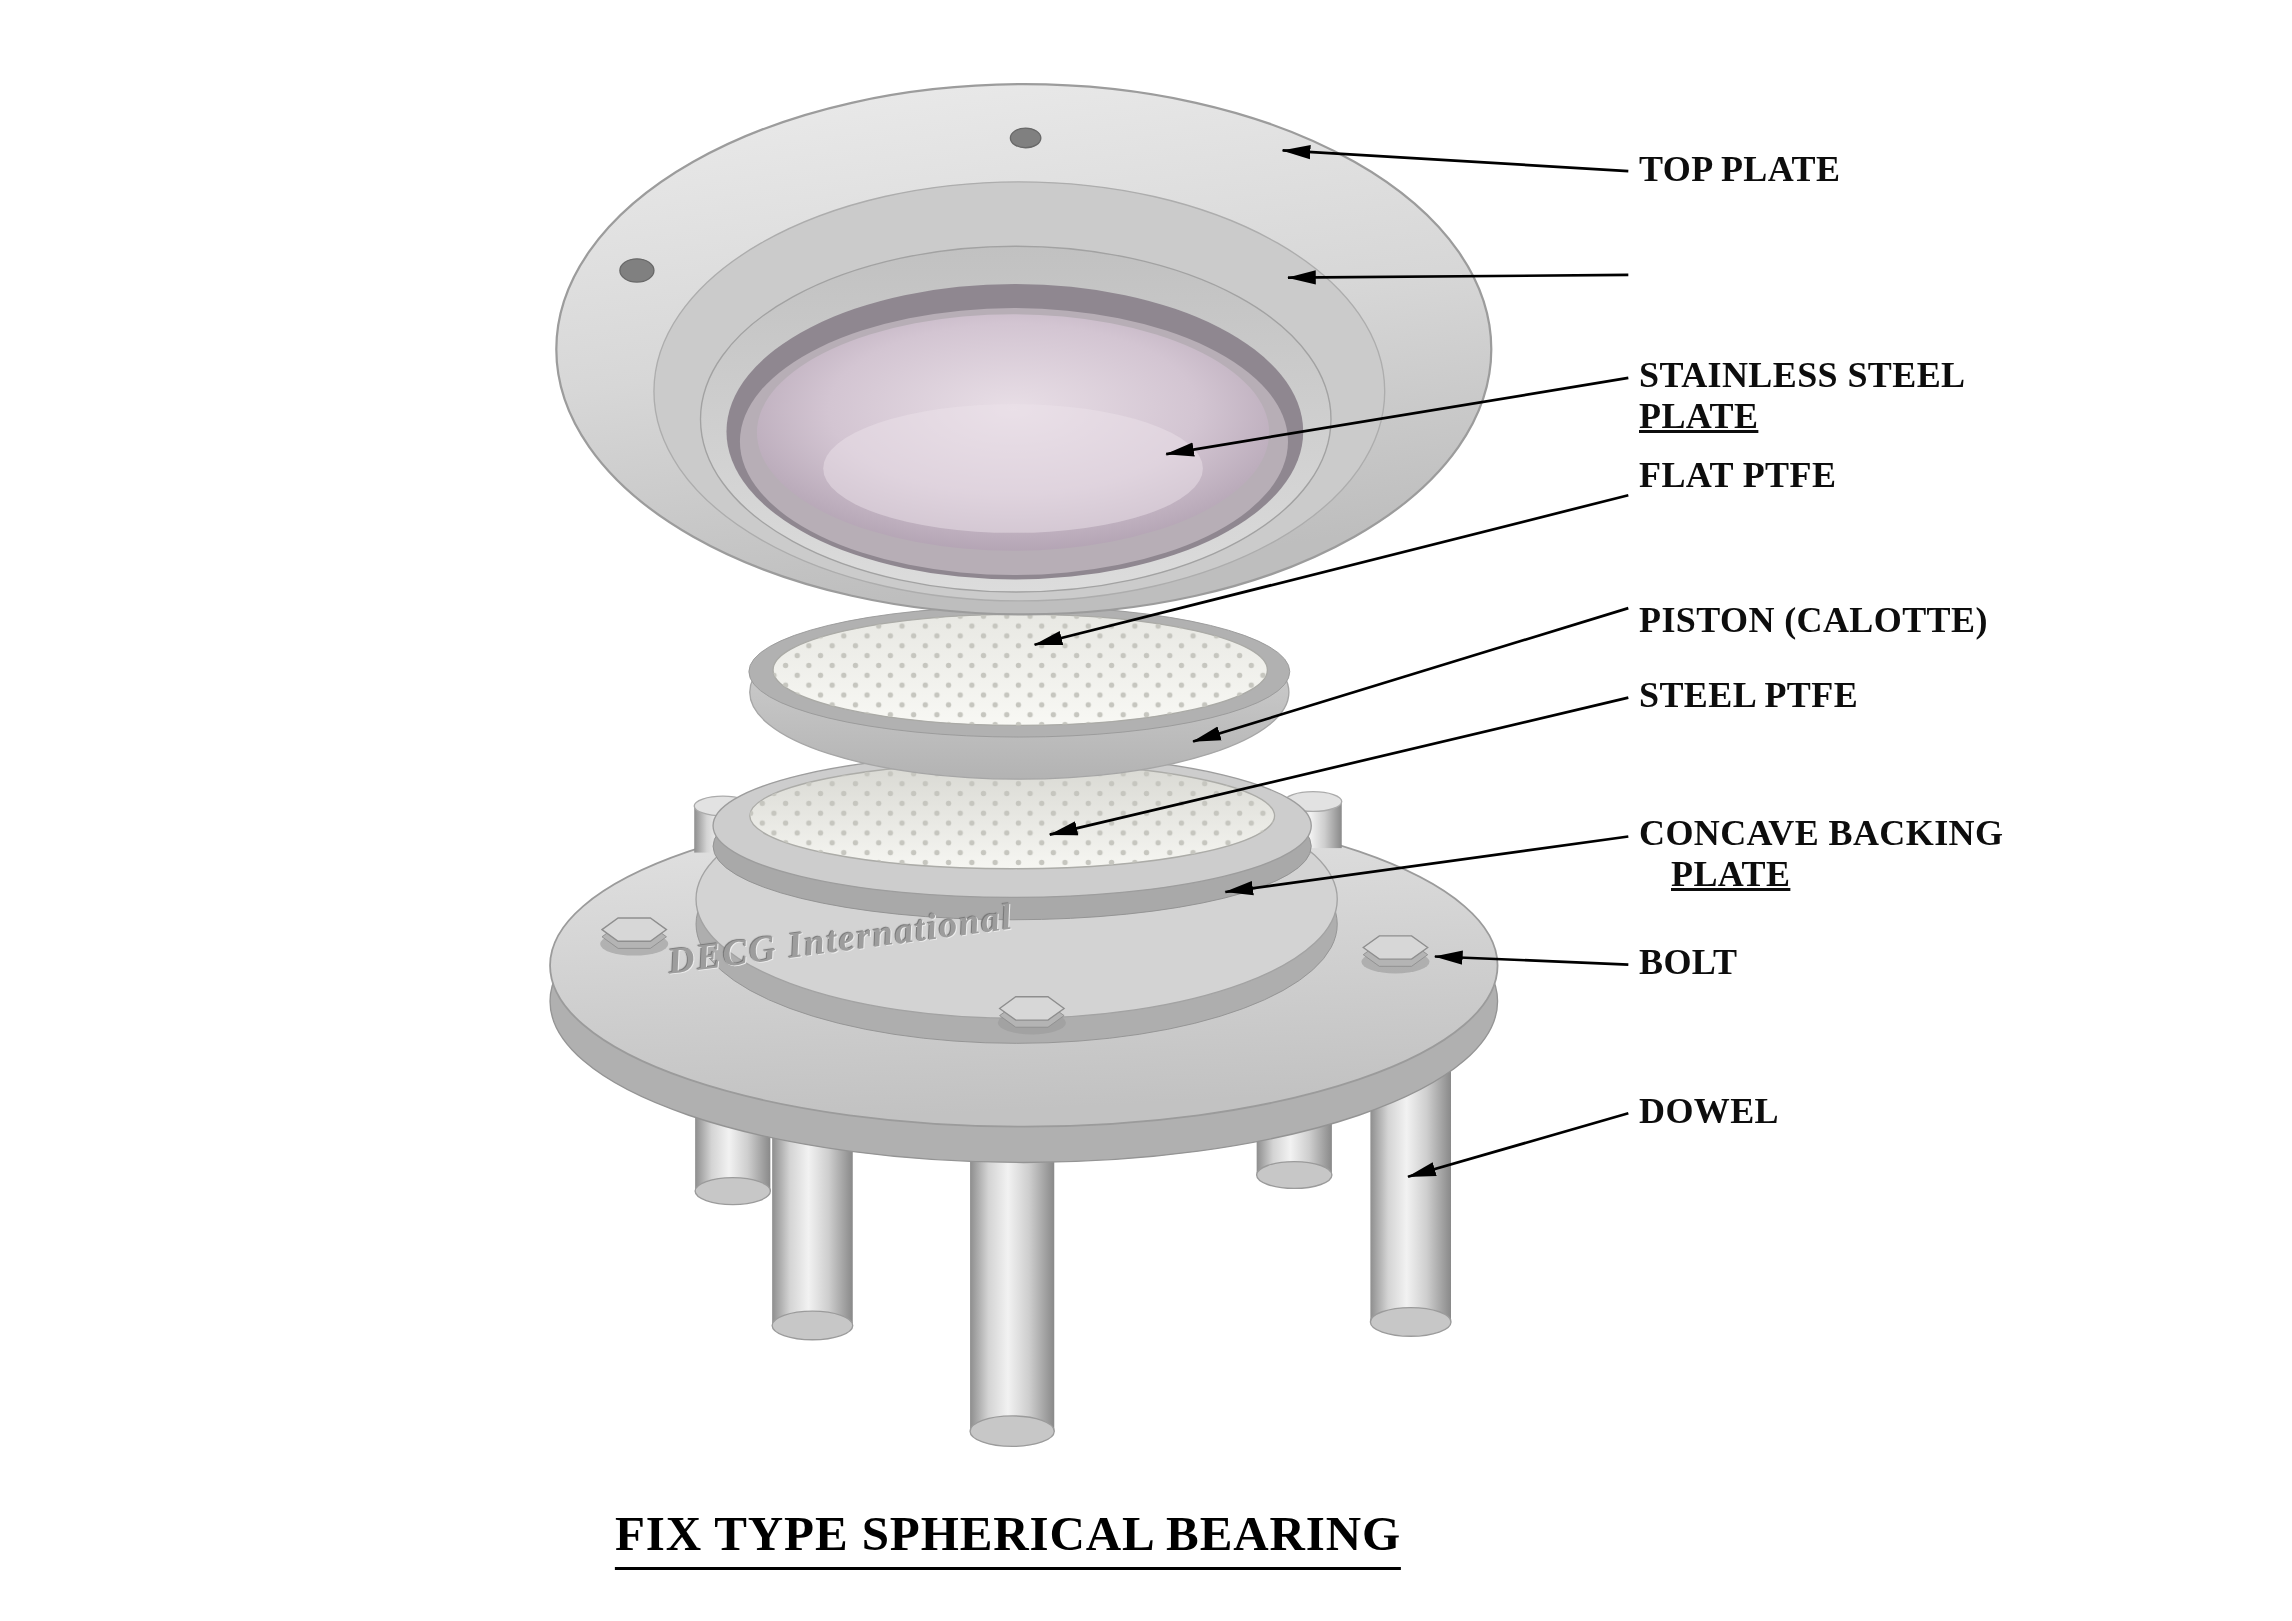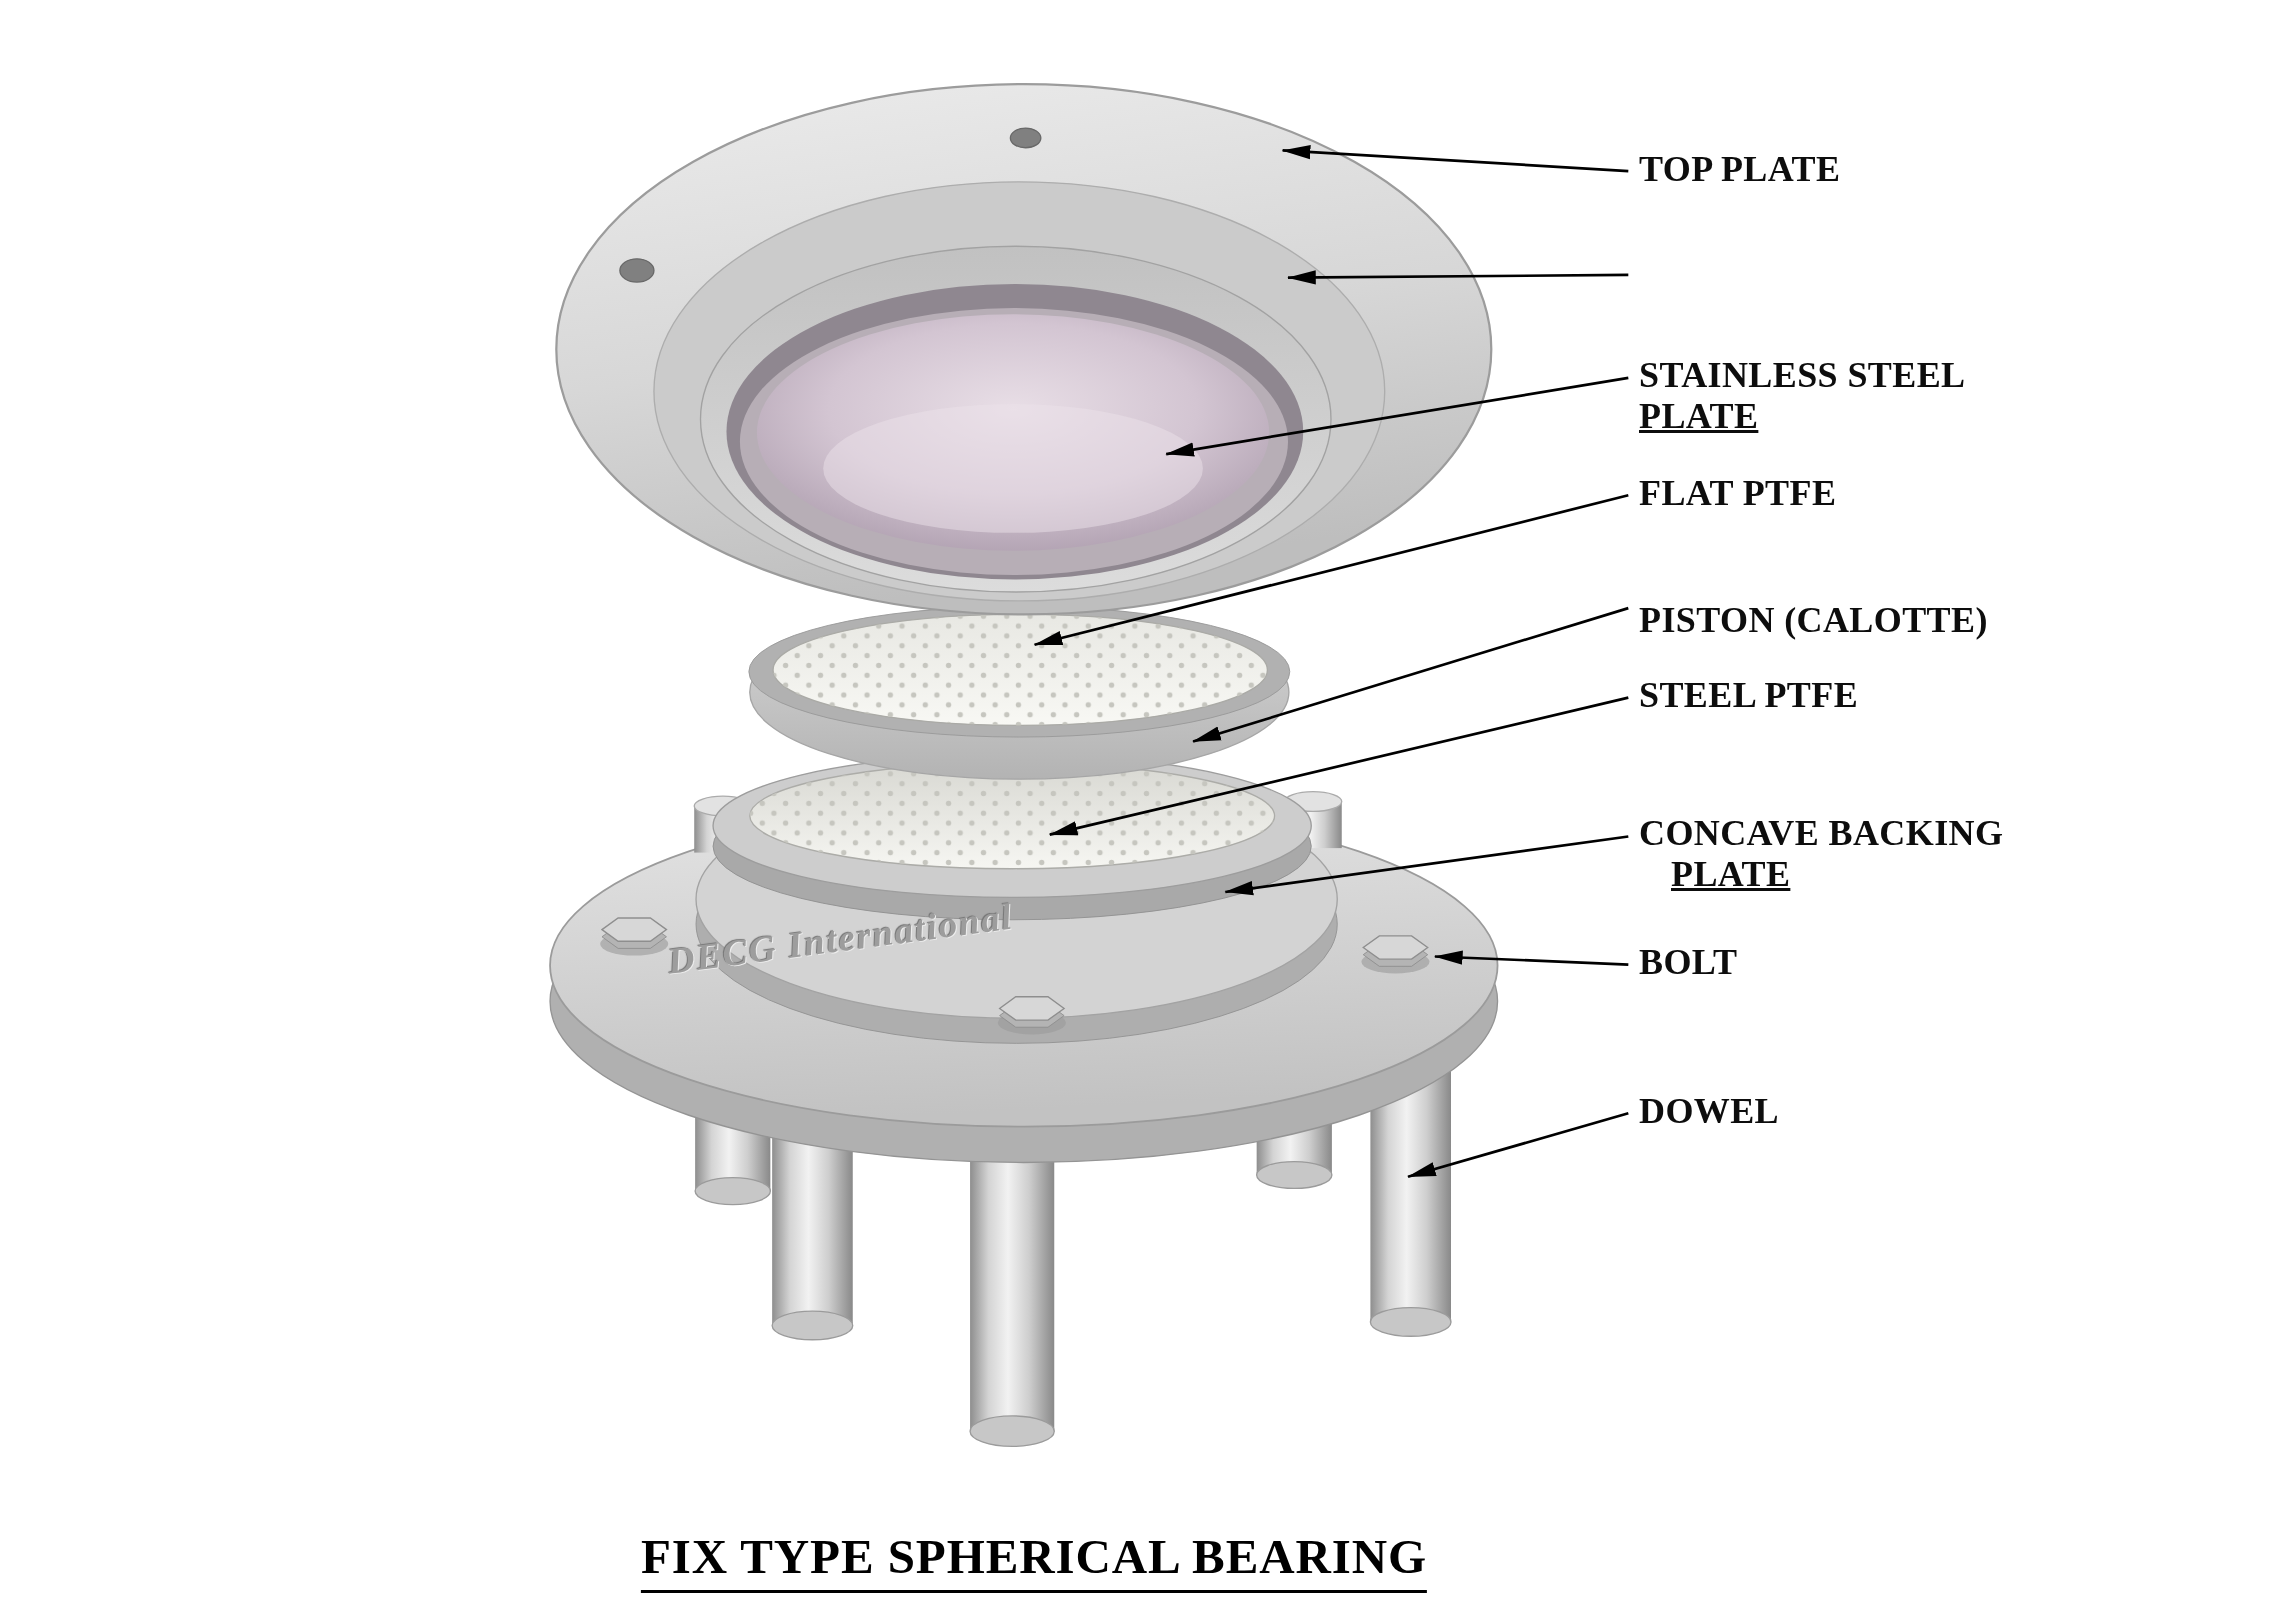--- a/index.html
+++ b/index.html
@@ -12,24 +12,24 @@
 
   .part-label {
     position:absolute; left:1639px;
     font:700 36px/41px "Liberation Serif", serif;
     color:#0d0d0d; letter-spacing:0.4px; white-space:nowrap;
   }
   .part-label .l2 { display:block;text-decoration:underline; }
   .part-label .l2.indent { padding-left:32px; }
 
   .title {
-    position:absolute; top:1505px; left:1034px; transform:translateX(-50%);
+    position:absolute; top:1505px; left:1008px; transform:translateX(-50%);
     font:700 49px "Liberation Serif", serif; color:#000;
     letter-spacing:0.9px; white-space:nowrap;
-    border-bottom:3.6px solid #000; padding-bottom:4.5px;margin-top:23px;
+    border-bottom:3.6px solid #000; padding-bottom:4.5px;
   }
 
   .watermark {
     position:absolute; left:665px; top:940px;
     transform:rotate(-7.5deg); transform-origin:left top;
     font:700 37px "Liberation Serif", serif; font-style:italic;
     color:#9d9d9d; letter-spacing:1.8px; white-space:nowrap;
     text-shadow:0.9px 0.9px 0 #ededed, -0.9px -0.9px 0.9px #757575;
   }
 </style>
@@ -193,21 +193,21 @@
     </g>
   </svg>
 
   <div class="part-label" style="top:149px">
     <span>TOP PLATE</span>
   </div>
   <div class="part-label" style="top:355px">
     <span>STAINLESS STEEL</span>
     <span class="l2">PLATE</span>
   </div>
-  <div class="part-label" style="top:473px">
+  <div class="part-label" style="top:455px">
     <span>FLAT PTFE</span>
   </div>
   <div class="part-label" style="top:600px">
     <span>PISTON (CALOTTE)</span>
   </div>
   <div class="part-label" style="top:675px">
     <span>STEEL PTFE</span>
   </div>
   <div class="part-label" style="top:813px">
     <span>CONCAVE BACKING</span>

